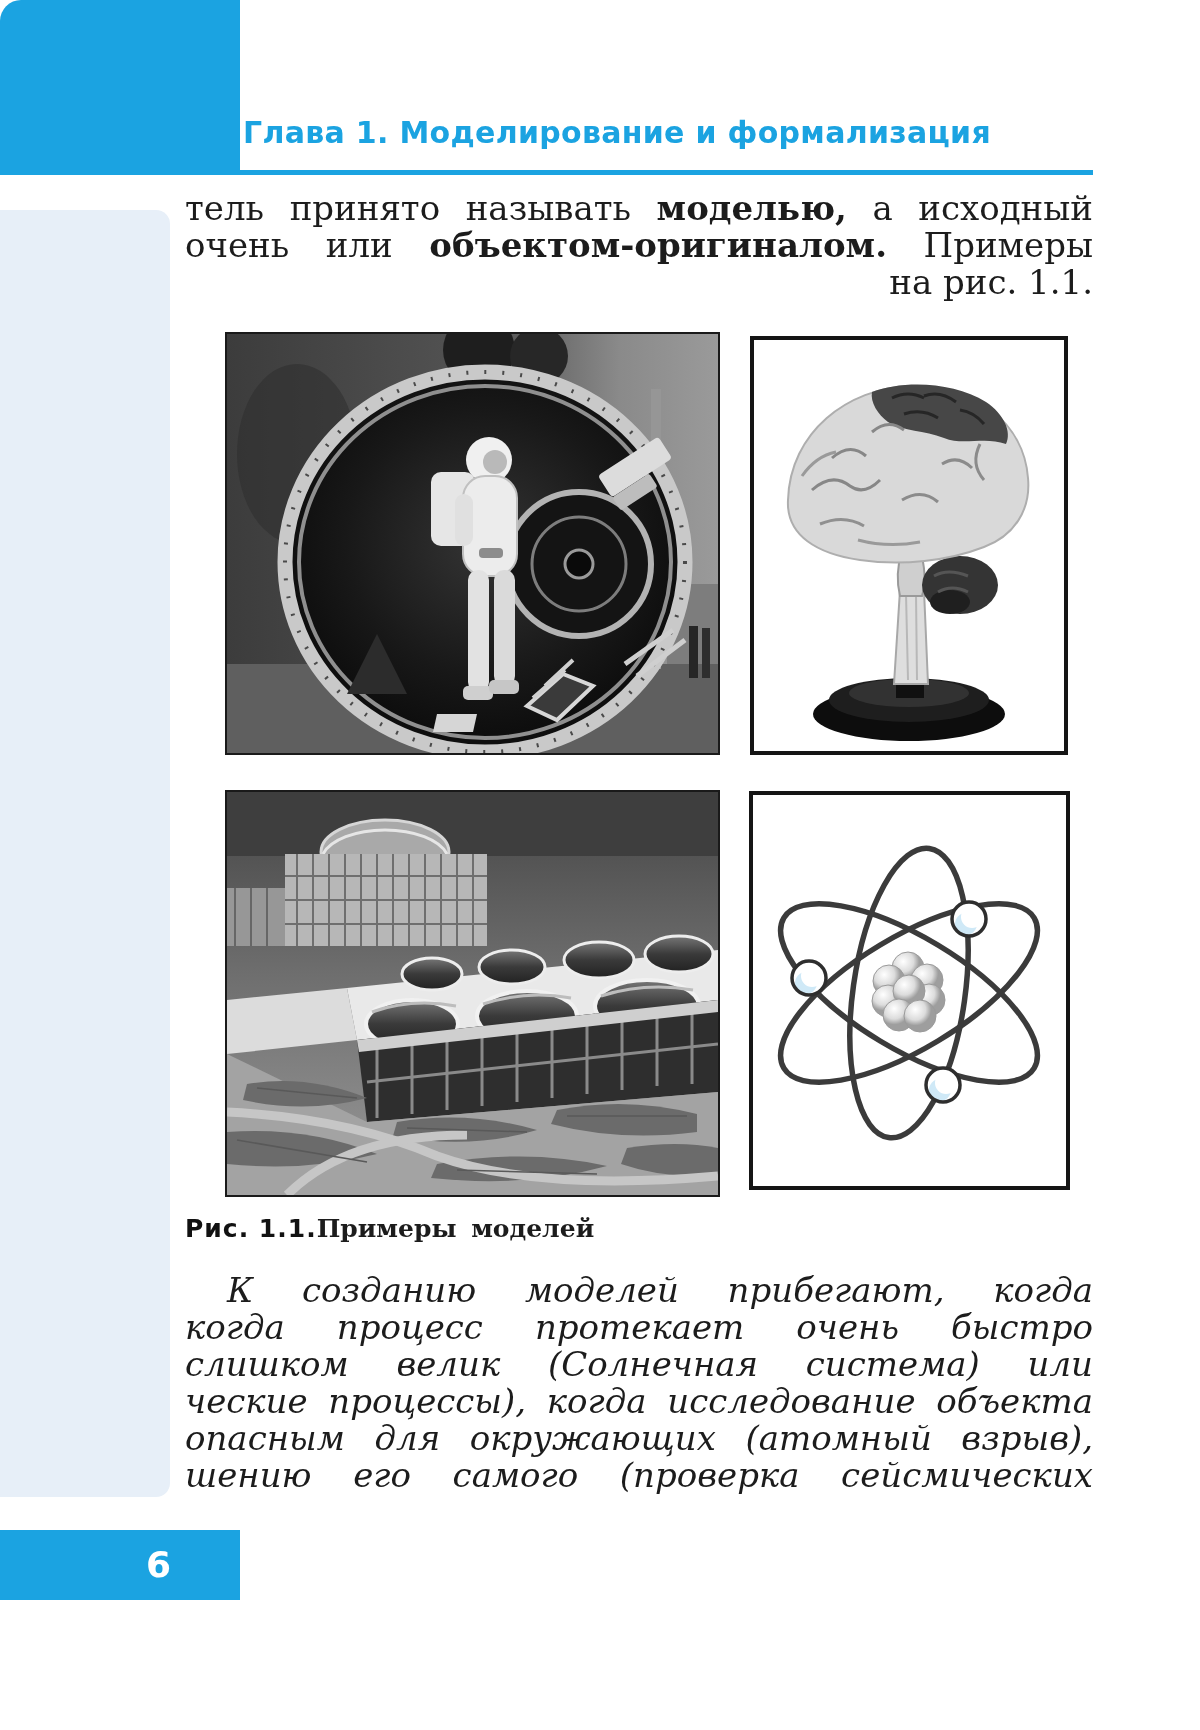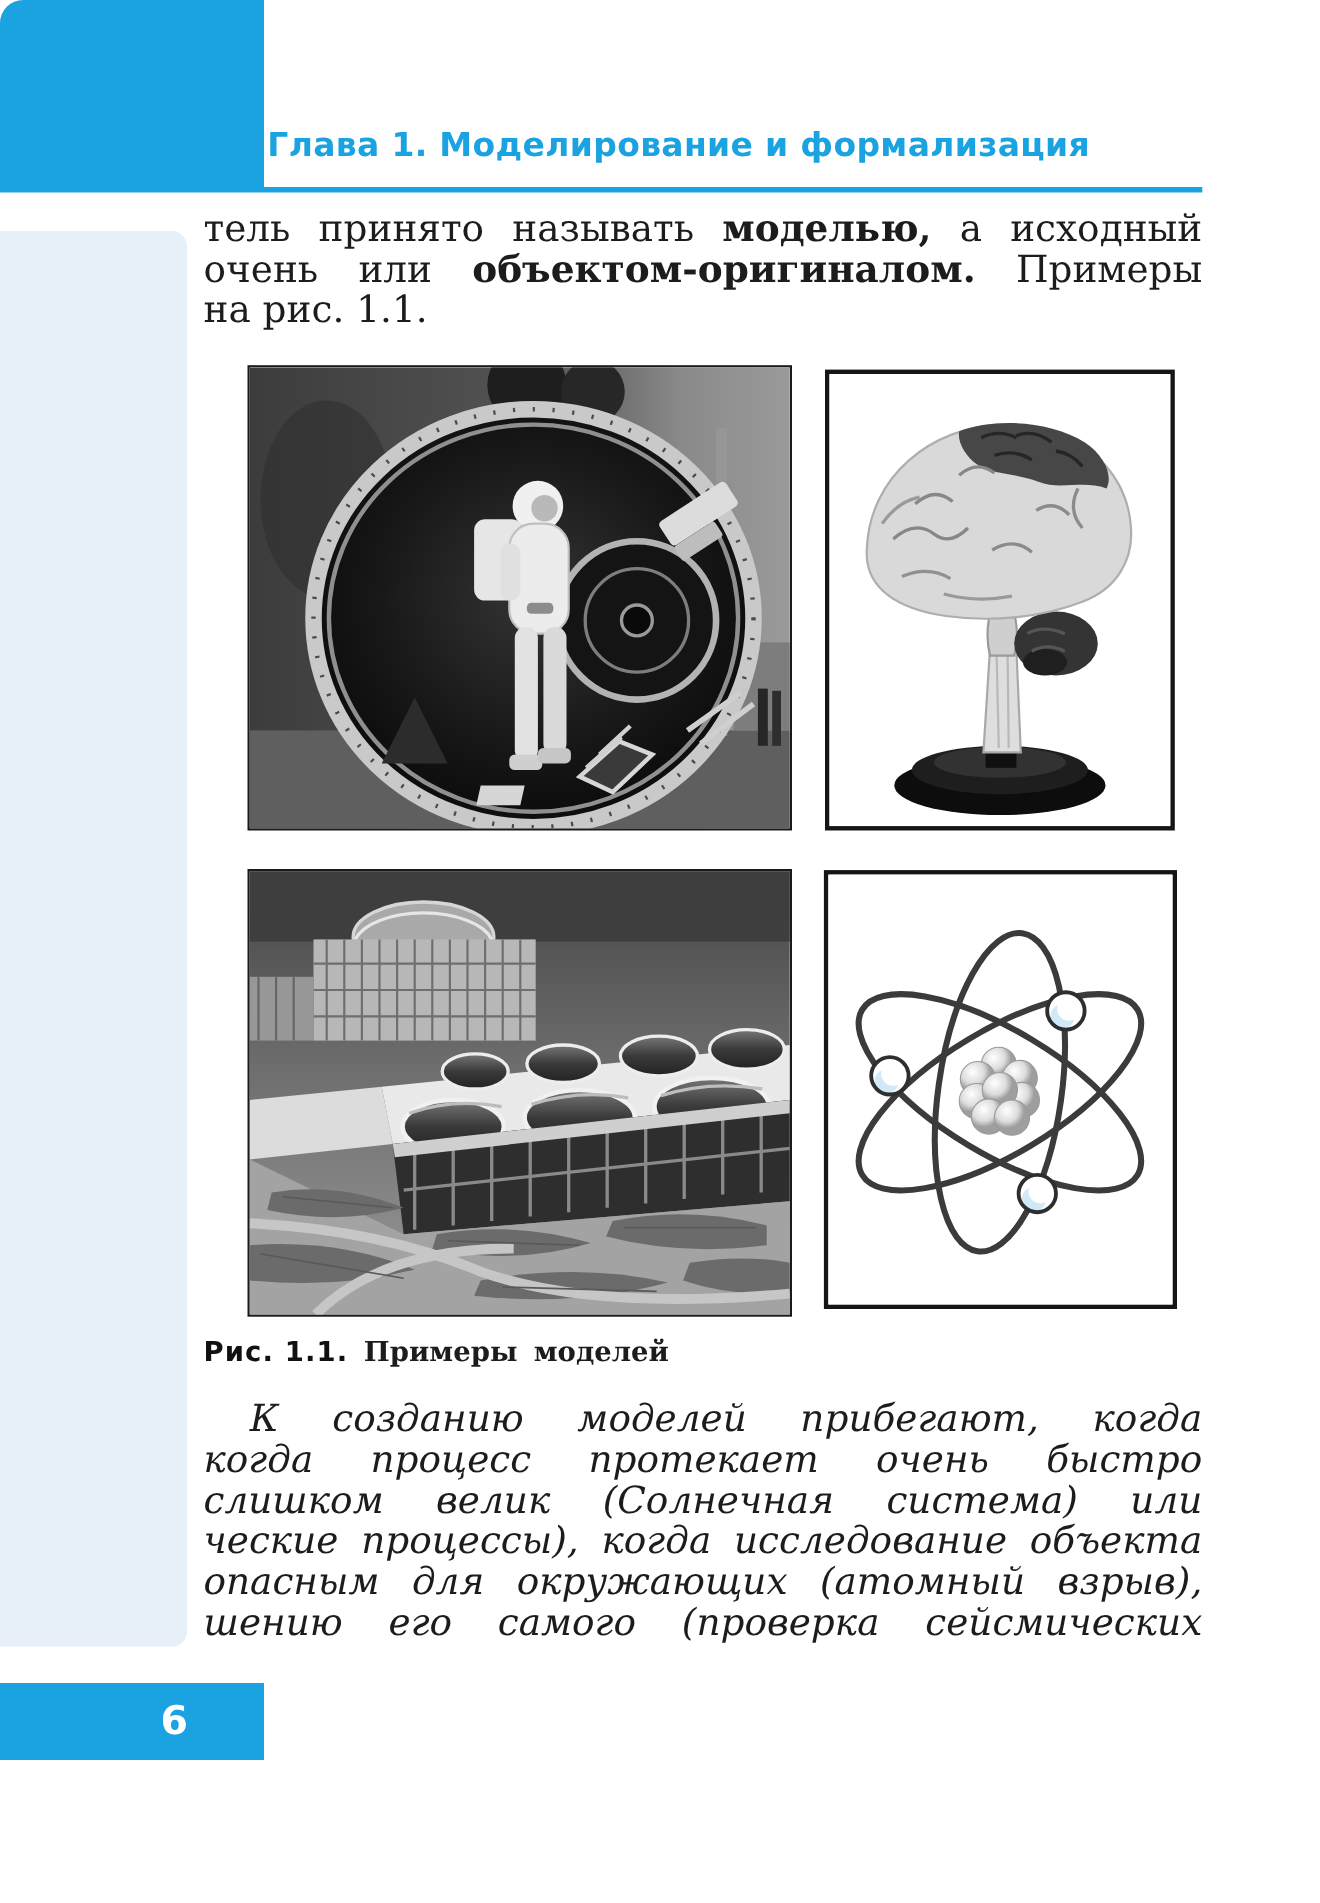--- a/index.html
+++ b/index.html
@@ -9,37 +9,37 @@
   .corner-block{position:absolute;left:0;top:0;width:240px;height:175px;background:#1BA3E1;}
   .header-rule{position:absolute;left:240px;top:170px;width:853px;height:5px;background:#1BA3E1;}
   .chapter-title{position:absolute;left:243px;top:116px;width:860px;
       font-family:"DejaVu Sans", sans-serif;font-weight:bold;font-size:30px;line-height:34px;
       color:#1BA3E1;letter-spacing:.3px;white-space:nowrap;}
   
   .left-stripe{position:absolute;left:0;top:210px;width:170px;height:1287px;background:#E7EFF8;
       border-radius:0 14px 14px 0;}
   
   .para{position:absolute;left:185px;width:908px;font-size:34px;}
-  .tline{height:37px;line-height:37px;overflow:hidden;text-align:left;white-space:normal;}
+  .tline{height:37px;line-height:37px;overflow:hidden;text-align:right;white-space:normal;}
   .tline.fill{text-align:justify;text-align-last:justify;}
   .tline.indent{padding-left:42px;}
   .bold{font-weight:bold;}
   #para1{top:190px;}
   #para2{top:1272px;font-style:italic;}
   
   .fig{position:absolute;box-sizing:border-box;background:#fff;}
   .fig svg{display:block;width:100%;height:100%;}
   #fig-capsule{left:225px;top:332px;width:495px;height:423px;border:2px solid #1a1a1a;}
   #fig-brain{left:750px;top:336px;width:318px;height:419px;border:4px solid #151515;}
   #fig-building{left:225px;top:790px;width:495px;height:407px;border:2px solid #1a1a1a;}
   #fig-atom{left:749px;top:791px;width:321px;height:399px;border:4px solid #151515;}
   
   .caption{position:absolute;left:185px;top:1214px;font-size:25px;white-space:nowrap;}
   .caption .cap-label{font-family:"DejaVu Sans", sans-serif;font-weight:bold;letter-spacing:1px;
-      margin-right:14px;color:#111;}
+      color:#111;}
   .caption .cap-text{word-spacing:6px;font-weight:bold;}
   
   .page-banner{position:absolute;left:0;top:1530px;width:240px;height:70px;background:#1BA3E1;}
   .page-num{position:absolute;left:146px;top:14px;color:#fff;
       font-family:"DejaVu Sans", sans-serif;font-weight:bold;font-size:36px;}
 </style>
 </head>
 <body>
 
 <div class="page">

